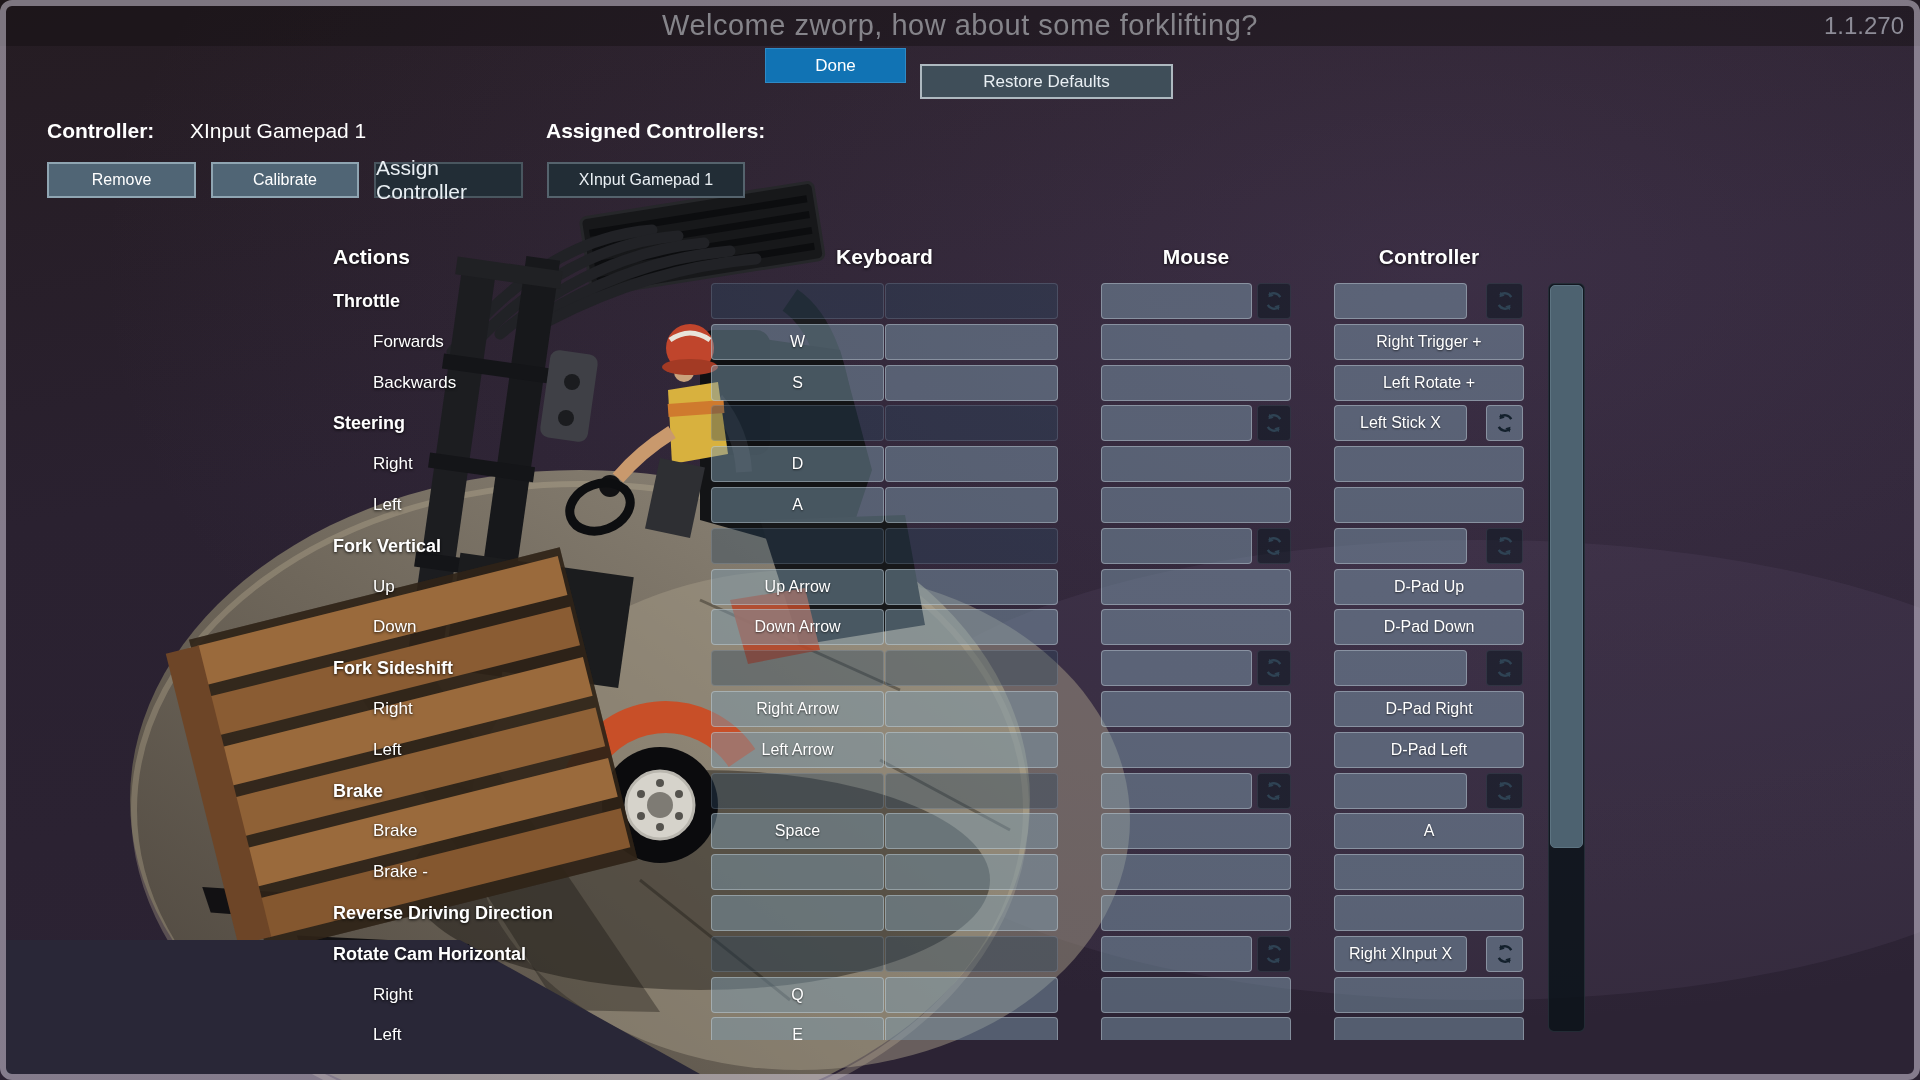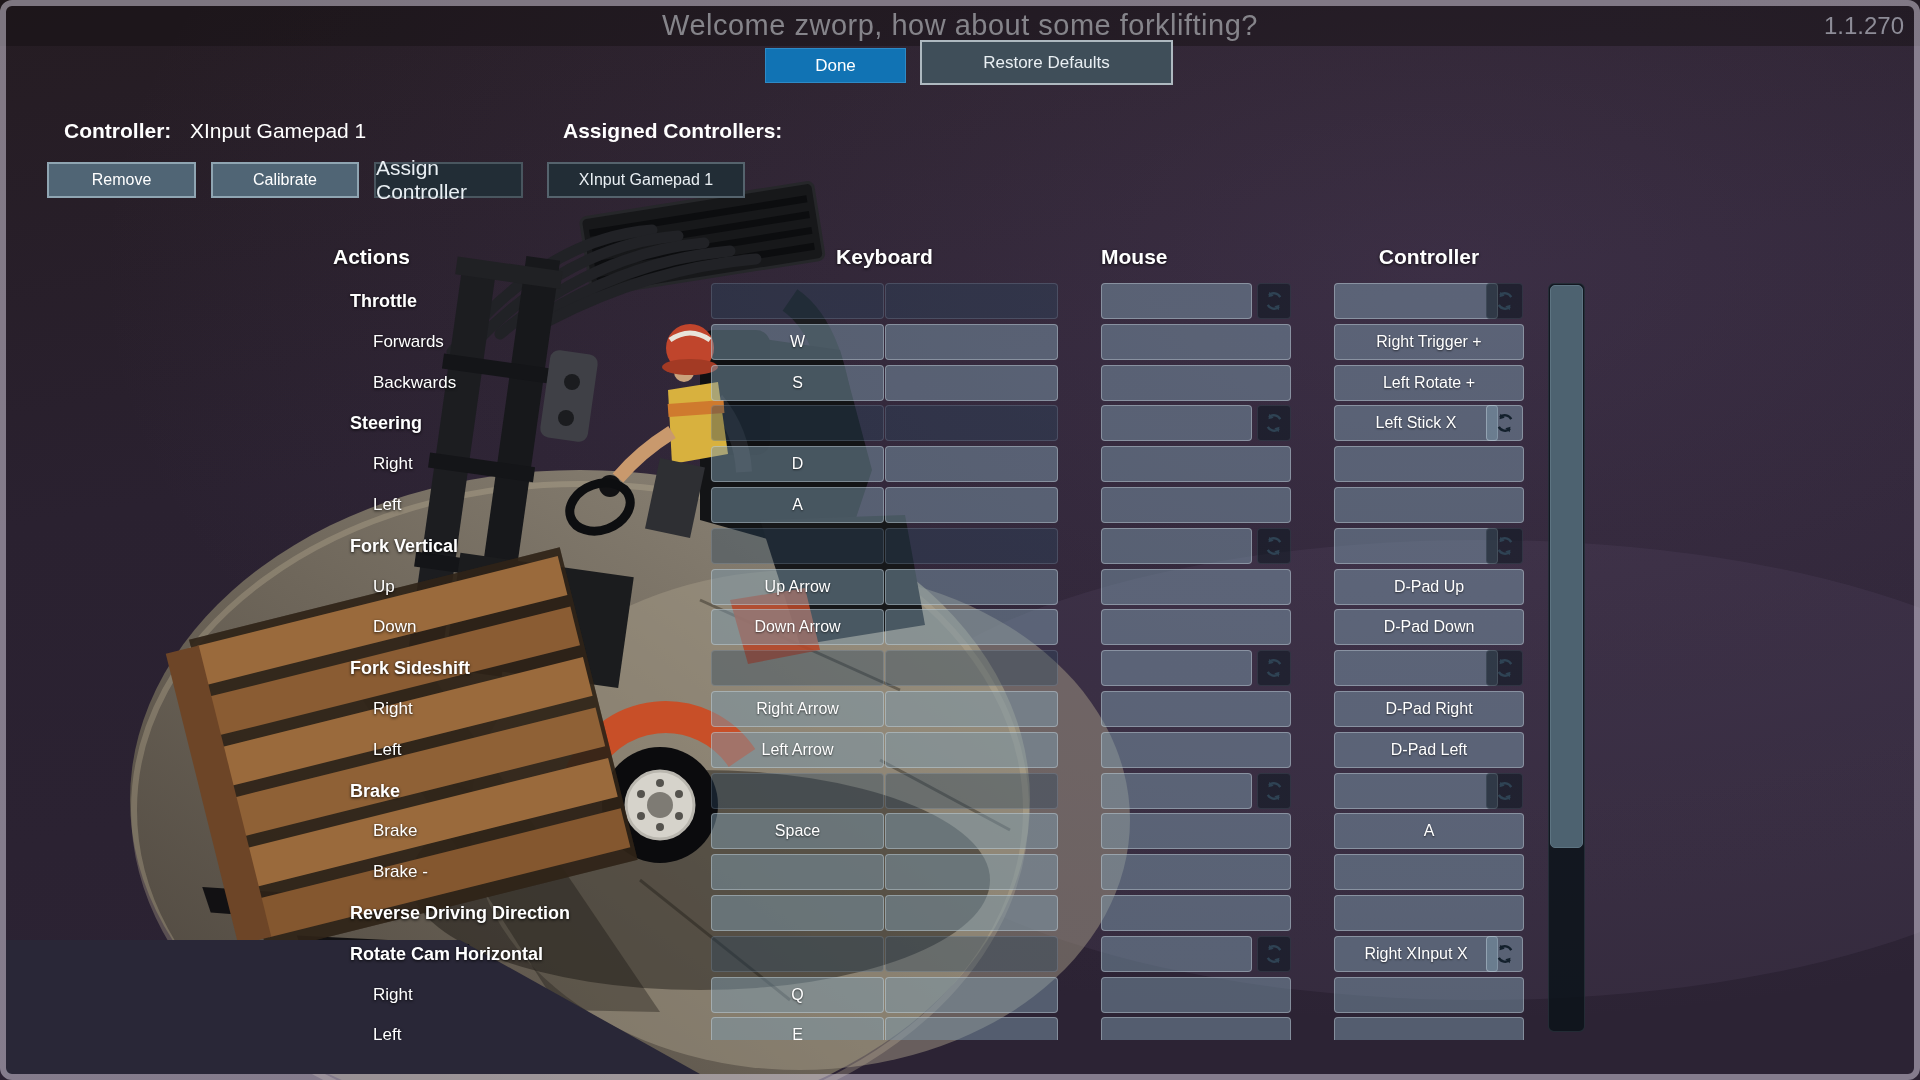--- a/index.html
+++ b/index.html
@@ -10,60 +10,60 @@
   .frame{position:absolute;inset:0;z-index:50;pointer-events:none;
          border:6px solid rgba(222,214,230,0.5);border-radius:12px;}
 
   .title{position:absolute;left:0;right:0;top:9px;text-align:center;
          font-size:29px;color:#85848a;letter-spacing:.5px;}
   .version{position:absolute;right:16px;top:12px;font-size:24px;color:#8d8c97;}
 
   .btn{position:absolute;box-sizing:border-box;display:flex;align-items:center;justify-content:center;
        border-radius:0;color:#fff;font-size:17px;cursor:pointer;}
   .btn-done{left:765px;top:48px;width:141px;height:35px;background:#1173b4;border:1px solid #2e8ac6;}
-  .btn-restore{left:920px;top:40px;width:253px;height:45px;background:#3f4e59;
+  .btn-restore{left:920px;top:64px;width:253px;height:35px;background:#3f4e59;
                border:2px solid #aeb9c0;color:#e9eff3;}
 
   .lbl{position:absolute;color:#fff;font-size:21px;white-space:nowrap;}
-  .bold{font-weight:bold;margin-left:17px;}
+  .bold{font-weight:bold;}
   .lbl-controller{left:47px;top:119px;}
   .lbl-controller-value{left:190px;top:119px;}
   .lbl-assigned{left:546px;top:119px;}
 
   .btn-remove{left:47px;top:162px;width:149px;height:36px;background:#50657565;
               background:#50657f;background:#506575;border:2px solid #8fa5b2;font-size:16px;}
   .btn-calibrate{left:211px;top:162px;width:148px;height:36px;background:#506575;border:2px solid #8fa5b2;font-size:16px;}
   .btn-assign{left:374px;top:162px;width:149px;height:36px;background:#222d36;border:2px solid #49565f;color:#e9eff3;font-size:21px;}
   .btn-assigned0{left:547px;top:162px;width:198px;height:36px;background:#222d36;border:2px solid #55636d;color:#e9eff3;font-size:16px;}
 
   .col-header{position:absolute;top:245px;color:#fff;font-weight:bold;font-size:21px;
               text-shadow:0 1px 3px rgba(0,0,0,.8);}
   .h-actions{left:333px;}
   .h-keyboard{left:711px;width:347px;text-align:center;}
-  .h-mouse{left:1101px;width:190px;}
+  .h-mouse{left:1101px;width:190px;text-align:center;}
   .h-controller{left:1334px;width:190px;text-align:center;}
 
   .rows-viewport{position:absolute;left:300px;top:283px;width:1246px;height:757px;overflow:hidden;}
   .row{position:absolute;left:0;width:100%;height:36px;}
   .action-label{position:absolute;top:0;height:36px;line-height:36px;color:#fff;
                 white-space:nowrap;text-shadow:0 1px 3px rgba(0,0,0,.85);}
   .action-label.bold{left:33px;font-weight:bold;font-size:18px;}
   .action-label.indent{left:55px;font-size:17px;margin-left:18px;}
 
   .cell{position:absolute;top:0;height:36px;box-sizing:border-box;border-radius:4px;
         background:rgba(124,152,170,0.5);border:1px solid rgba(235,243,248,0.33);
         display:flex;align-items:center;justify-content:center;
         font-size:16px;color:#fff;text-shadow:0 1px 2px rgba(0,0,0,.6);cursor:pointer;}
   .kb1{left:411px;width:173px;}
   .kb2{left:585px;width:173px;}
   .mouse{left:801px;width:190px;}
   .ctrl{left:1034px;width:190px;}
   .cell.dark{background:rgba(44,72,95,0.38);border-color:rgba(220,235,245,0.15);}
   .mouse.short{width:151px;}
-  .ctrl.short{width:164px;}
+  .ctrl.short{width:133px;}
 
   .reset{position:absolute;top:0;height:36px;box-sizing:border-box;border-radius:4px;
          display:flex;align-items:center;justify-content:center;cursor:pointer;}
   .reset.m{left:957px;width:34px;}
   .reset.c{left:1186px;width:37px;}
   .reset.inactive{background:rgba(13,23,33,0.55);color:#2f4354;border:1px solid rgba(120,140,155,0.18);}
   .reset.active{background:rgba(124,152,170,0.5);color:#13202c;border:1px solid rgba(235,243,248,0.33);}
   .reset svg{width:22px;height:22px;}
 
   .scrollbar{position:absolute;left:1548px;top:283px;width:37px;height:749px;box-sizing:border-box;

